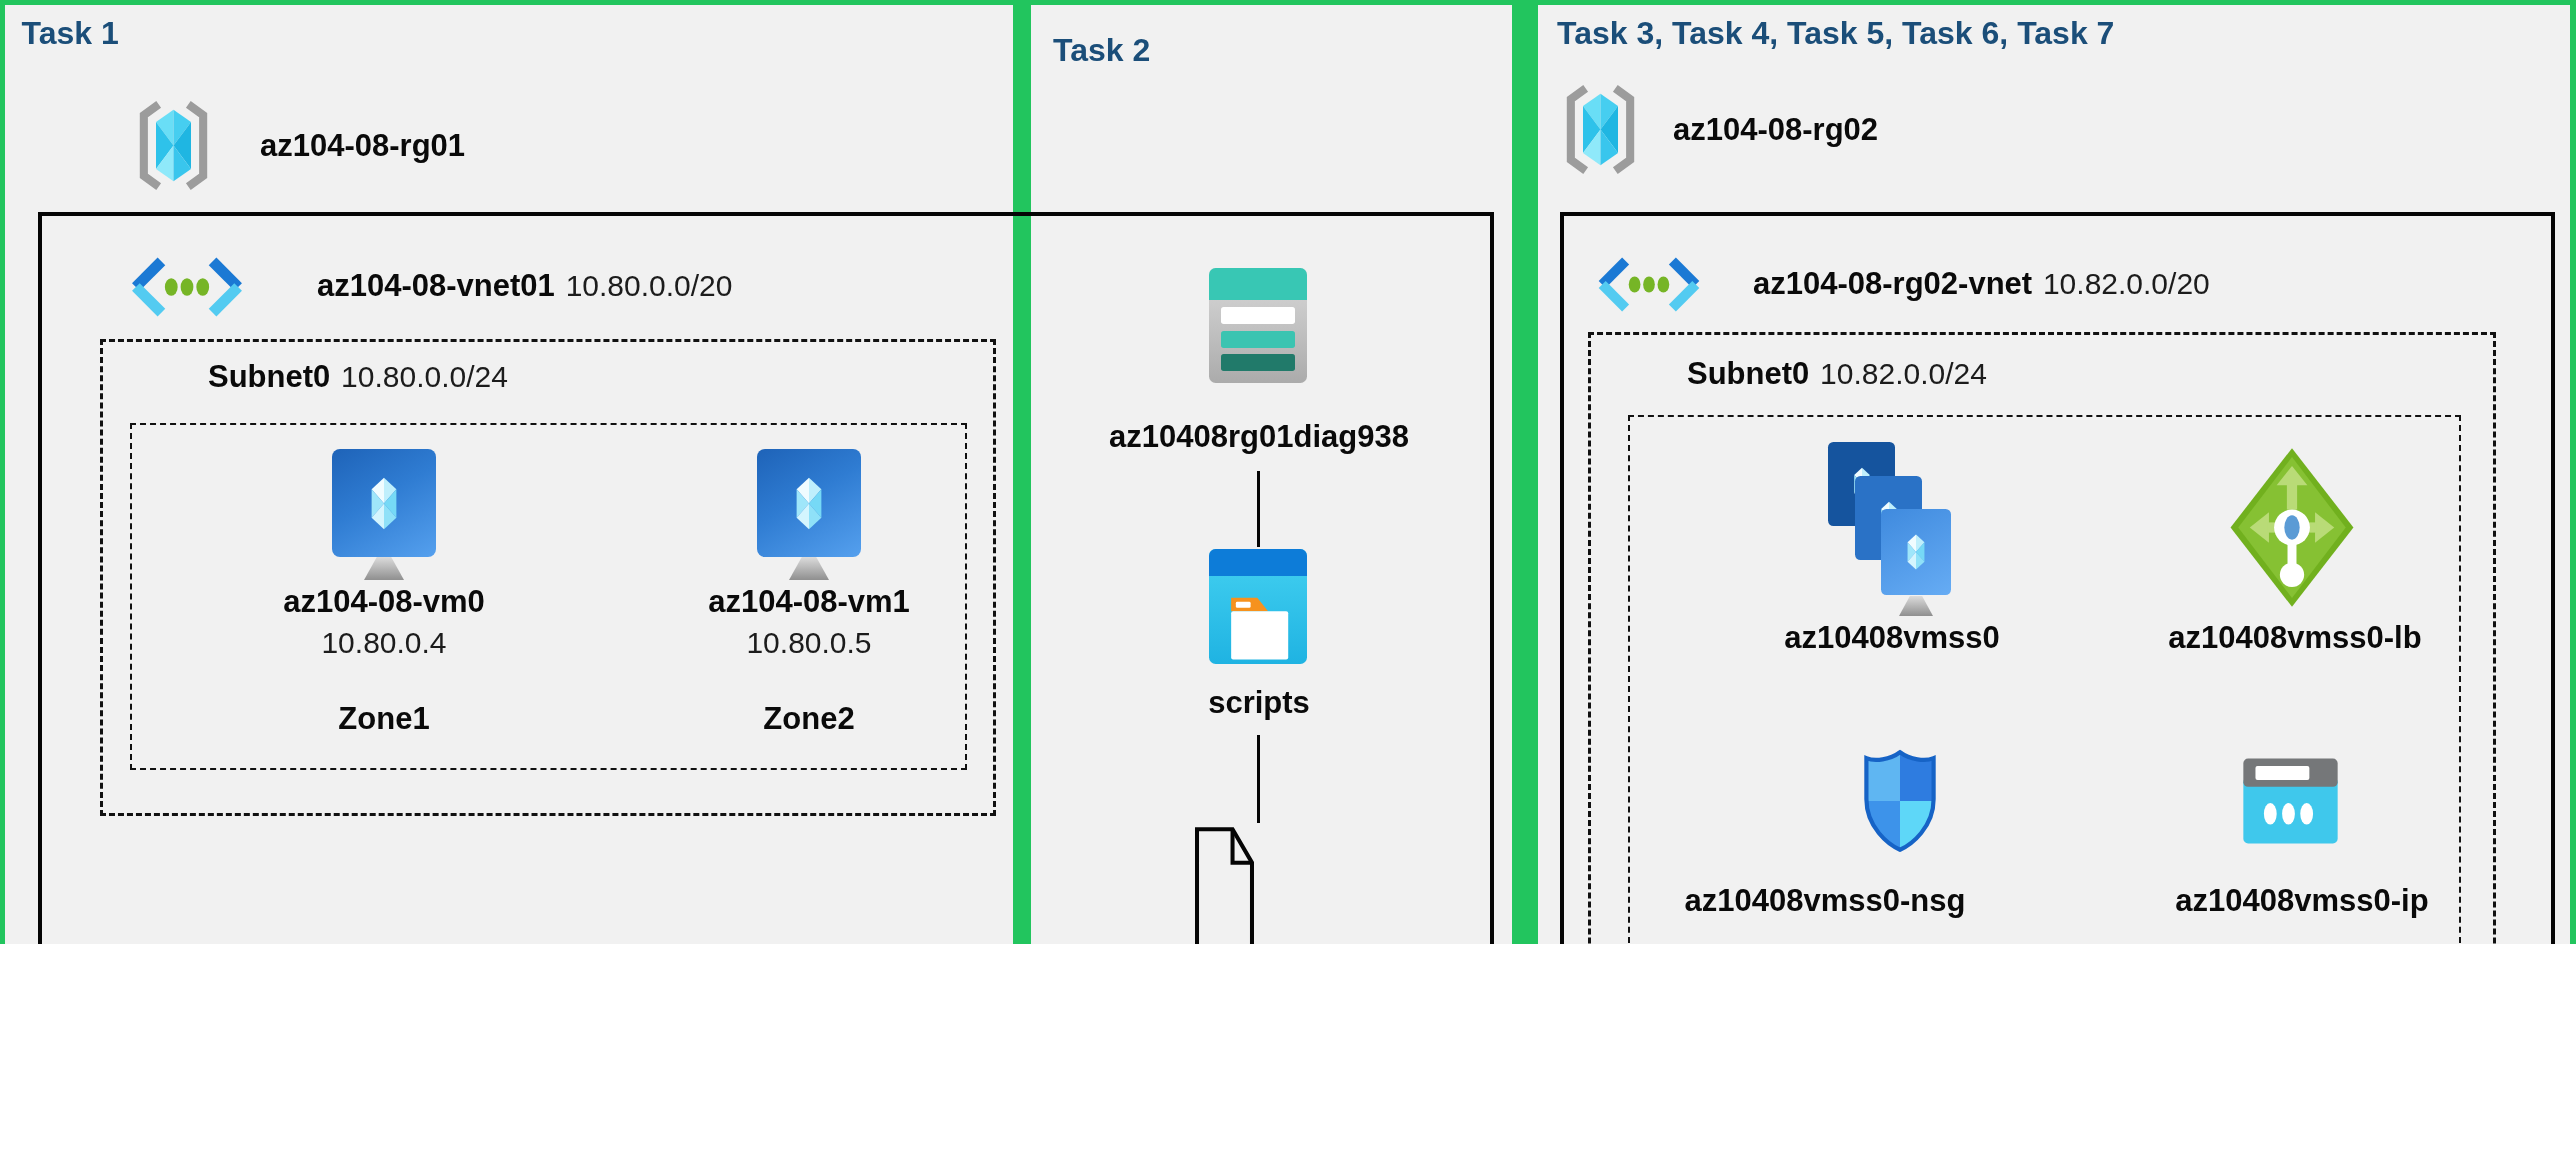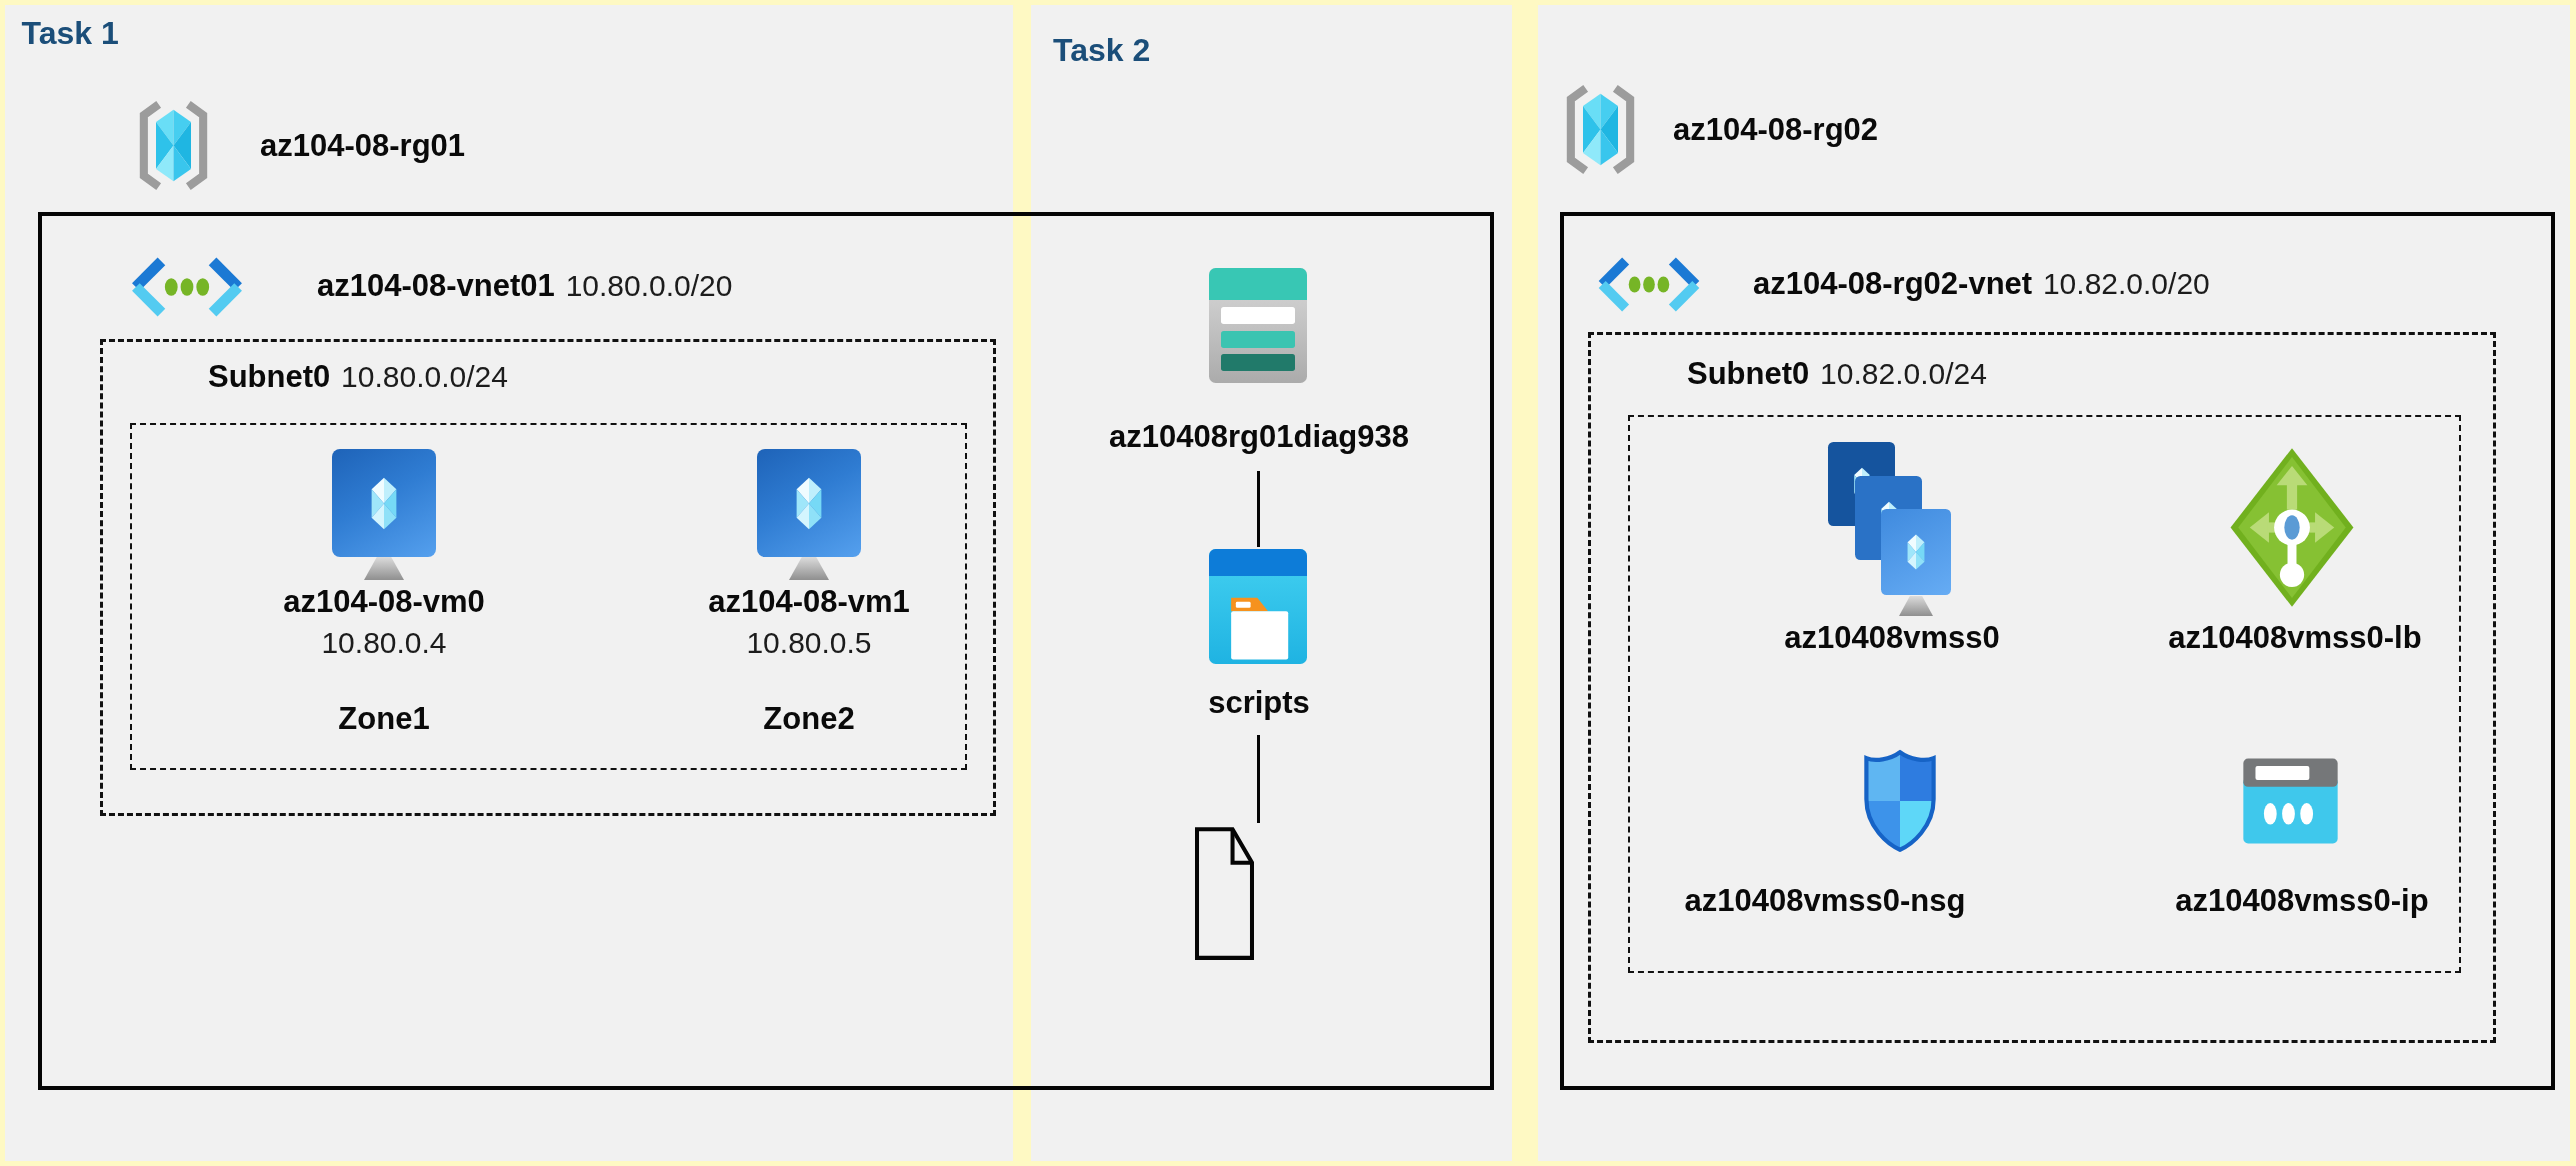--- a/index.html
+++ b/index.html
@@ -1,16 +1,16 @@
 <!DOCTYPE html>
 <html style="font-size:10.8px"><head>
 <meta charset="utf-8">
 <style>
   html,body{margin:0;padding:0;background:#ffffff;}
-  #canvas{position:relative;width:2576px;height:1166px;background:#fef9c3;
+  #canvas{position:relative;width:2576px;height:944px;background:#22c55e;
           font-family:"Liberation Sans",sans-serif;overflow:hidden;}
   .abs{position:absolute;}
   .panel{position:absolute;top:5.4px;height:1156px;background:#f1f1f1;}
   #panel-task1{left:5.4px;width:1008px;}
   #panel-task2{left:1031px;width:481px;}
   #panel-task3{left:1538px;width:1032px;}
   .task-header{position:absolute;font-size:32px;font-weight:700;color:#1b4e79;white-space:nowrap;}
   #task1-header{left:21.6px;top:15px;}
   #task2-header{left:1053px;top:32px;}
   #task3-header{left:1557px;top:15px;}
@@ -52,20 +52,21 @@
 <body>
 
 <div id="canvas">
 
   <div class="panel" id="panel-task1"></div>
   <div class="panel" id="panel-task2"></div>
   <div class="panel" id="panel-task3"></div>
 
   <div class="task-header" id="task1-header">Task 1</div>
   <div class="task-header" id="task2-header">Task 2</div>
+  <div class="task-header" id="task3-header">Task 3, Task 4, Task 5, Task 6, Task 7</div>
 
   <div class="abs" style="left:137px;top:99px;width:73px;height:93px;">
     <svg width="73" height="93" viewBox="0 0 54 69">
       <path d="M16,4 L5,12 L5,57 L16,65" fill="none" stroke="#9c9c9c" stroke-width="6"></path>
       <path d="M38,4 L49,12 L49,57 L38,65" fill="none" stroke="#9c9c9c" stroke-width="6"></path>
       <polygon points="27,8 14,17 27,34.5" fill="#69def6"></polygon>
       <polygon points="27,8 40,17 27,34.5" fill="#46cef0"></polygon>
       <polygon points="14,17 14,52 27,34.5" fill="#2ec2ea"></polygon>
       <polygon points="40,17 40,52 27,34.5" fill="#1fb6e2"></polygon>
       <polygon points="14,52 27,61 27,34.5" fill="#8fe9fa"></polygon>

